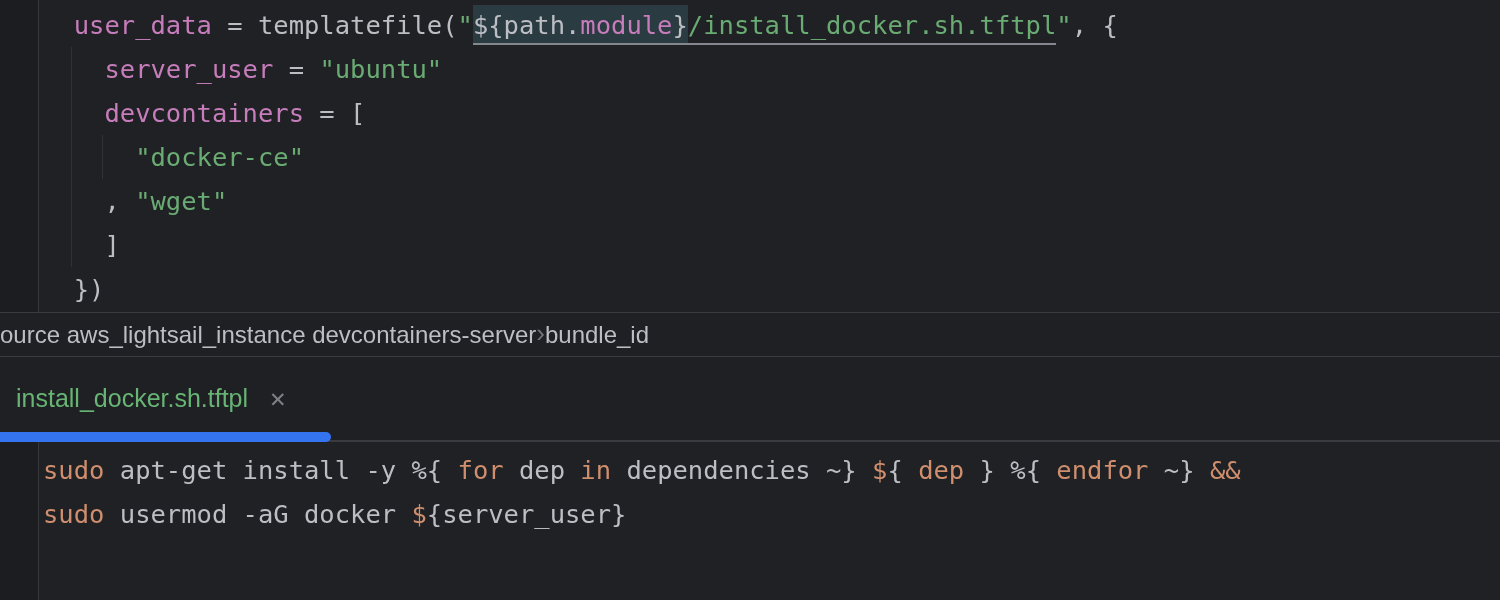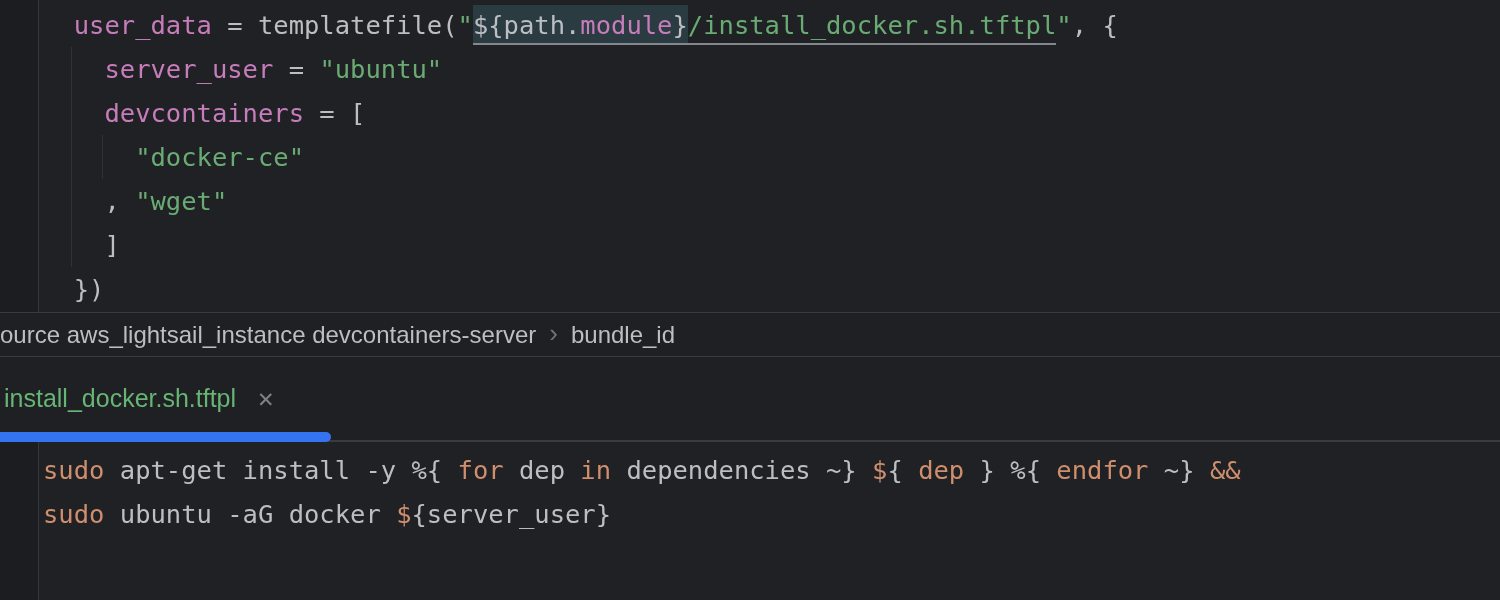--- a/index.html
+++ b/index.html
@@ -24,26 +24,26 @@
   
   .txt { color:#bcbec4; }
   .prop { color:#c77dbb; }
   .str { color:#6aab73; }
   .kw { color:#cf8e6d; }
   .hl { background:#2a3b41; padding-top:5px; }
   .u { border-bottom:2px solid #84878d; padding-bottom:3px; }
 
   
   .breadcrumbs { height:44px; border-bottom:1px solid #393b40; background:#1e2023;
-                 display:flex; align-items:center; gap:13px; font-size:24px; color:#bcbec4; flex:none; }
+                 display:flex; align-items:center; font-size:24px; color:#bcbec4; flex:none; }
   .breadcrumbs .chev { color:#6f737a; font-size:26px; margin-top:-3px; }
 
   
   .tabstrip { height:85px; border-bottom:2px solid #393b40; background:#1e2023;
-              position:relative; display:flex; align-items:center; padding-left:4px; flex:none; }
+              position:relative; display:flex; align-items:center; padding-left:16px; flex:none; }
   .tab { display:flex; align-items:center; gap:21px; cursor:default; }
   .tab-label { color:#67b474; font-size:25px; }
   .tab-close { color:#7d8087; font-size:21px; line-height:1; padding-top:2px; }
   .progress { position:absolute; left:0; bottom:-2px; height:10px; width:331px;
               background:#3574f0; border-radius:0 5px 5px 0; z-index:2; }
 </style>
 </head>
 <body>
 
 <div class="screen">
@@ -74,17 +74,17 @@
       <span class="tab-label">install_docker.sh.tftpl</span>
       <span class="tab-close">✕</span>
     </div>
     <div class="progress"></div>
   </div>
 
   <section class="editor bottom">
     <div class="gutter"></div>
     <div class="code bottom-code" id="code-bottom">
         <div class="line"><span class="kw">sudo</span><span class="txt"> apt-get install -y %{ </span><span class="kw">for</span><span class="txt"> dep </span><span class="kw">in</span><span class="txt"> dependencies ~} </span><span class="kw">$</span><span class="txt">{ </span><span class="kw">dep</span><span class="txt"> } %{ </span><span class="kw">endfor</span><span class="txt"> ~} </span><span class="kw">&amp;&amp;</span></div>
-        <div class="line"><span class="kw">sudo</span><span class="txt"> ubuntu -aG docker </span><span class="kw">$</span><span class="txt">{server_user}</span></div>
+        <div class="line"><span class="kw">sudo</span><span class="txt"> usermod -aG docker </span><span class="kw">$</span><span class="txt">{server_user}</span></div>
       </div>
   </section>
 
 </div>
 
 </body></html>

